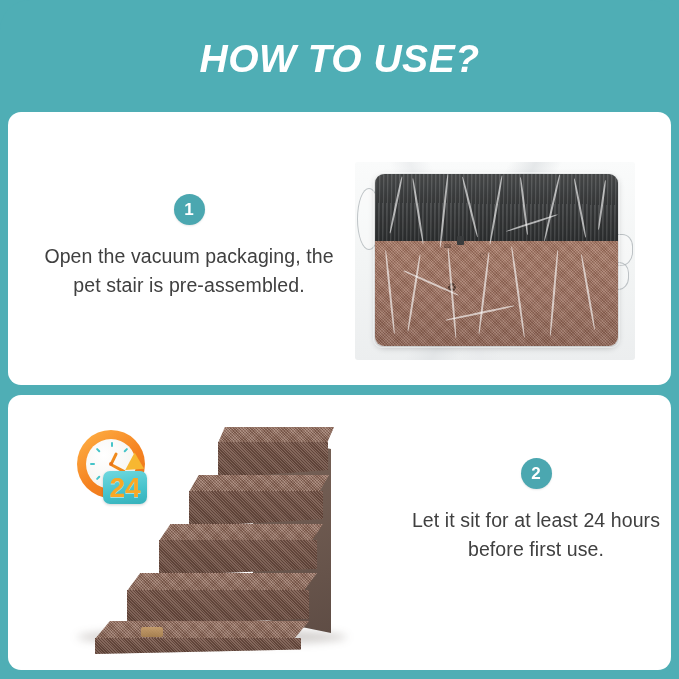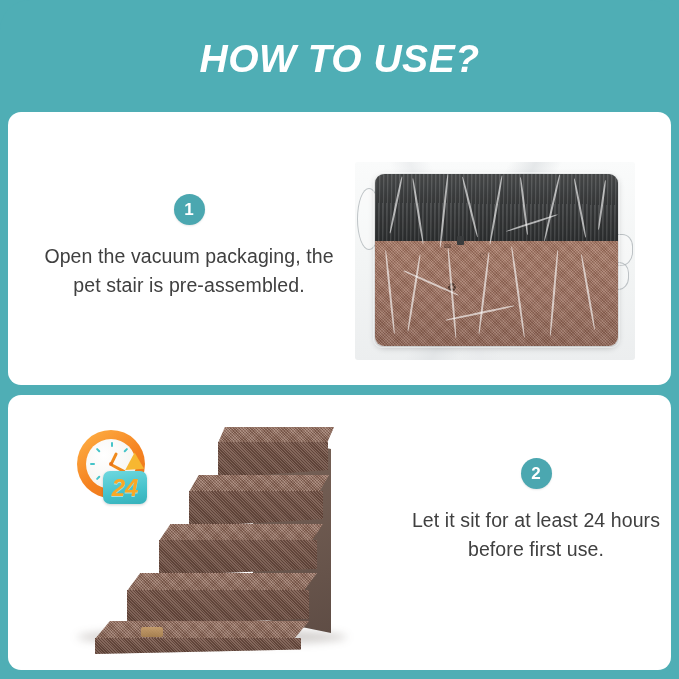--- a/index.html
+++ b/index.html
@@ -307,23 +307,22 @@
     width: 44px;
     height: 33px;
     border-radius: 7px;
     background: linear-gradient(170deg, #6fd8df 0%, #45c2cb 60%, #35b0ba 100%);
     display: flex;
     align-items: center;
     justify-content: center;
     box-shadow: 0 1px 3px rgba(0,0,0,0.18);
   }
   #badge-24-text {
-    font-size: 24px;
+    font-size: 28px;
     font-weight: bold;
-    font-style: italic;
     color: #f9a825;
     line-height: 1;
     text-shadow: 0 1px 0 rgba(255,255,255,0.5);
   }
 </style>
 </head>
 <body>
 
 <div class="page">
 

